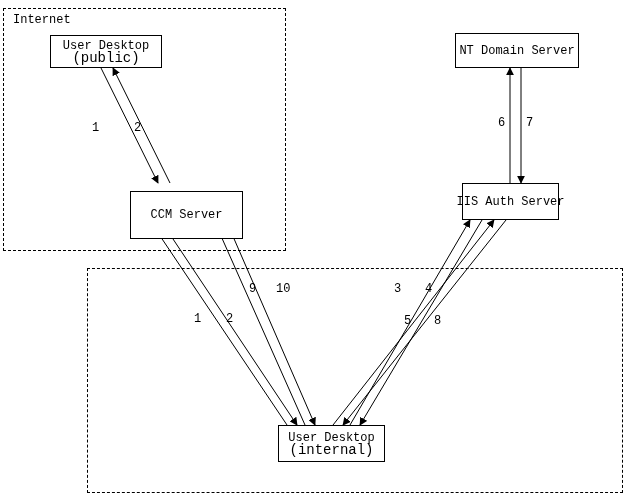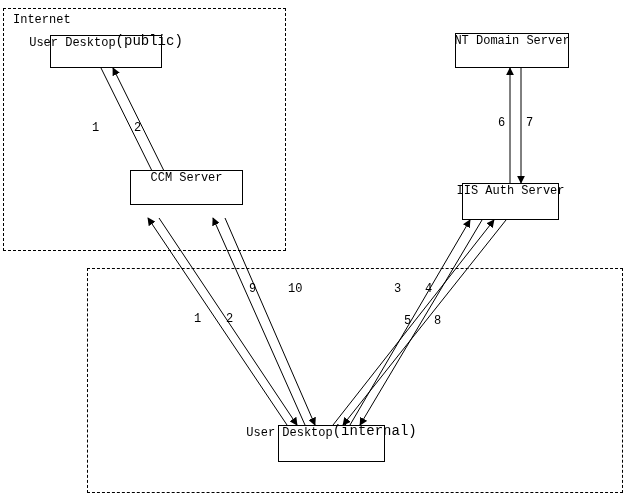--- a/index.html
+++ b/index.html
@@ -37,21 +37,22 @@
     width: 627px;
     height: 497px;
   }
   .edge { stroke: #000; stroke-width: 1; }
 
   .node {
     position: absolute;
     border: 1px solid #000;
     background: #ffffff;
     display: flex;
-    flex-direction: row;
+    flex-direction: column;
+    align-items: center;
     justify-content: center;
     text-align: center;
   }
   .node .title { font-size: 12px; line-height: 14px; white-space: nowrap; }
   .node .subtitle { font-size: 14px; line-height: 11px; white-space: nowrap; }
 
   .edge-label {
     position: absolute;
     font-size: 12px;
     line-height: 12px;
@@ -94,45 +95,45 @@
 
     <line class="edge" x1="333" y1="425" x2="494" y2="220" marker-end="url(#arrow)"></line>
     <line class="edge" x1="506" y1="220" x2="343" y2="425" marker-end="url(#arrow)"></line>
   </svg>
 
   <div class="node" style="left:50px; top:35px; width:112px; height:33px;">
     <span class="title">User Desktop</span>
     <span class="subtitle">(public)</span>
   </div>
 
-  <div class="node" style="left:130px; top:170px; width:113px; height:35px;">
+  <div class="node" style="left:130px; top:191px; width:113px; height:48px;">
     <span class="title">CCM Server</span>
   </div>
 
-  <div class="node" style="left:455px; top:33px; width:114px; height:35px;">
+  <div class="node" style="left:455px; top:33px; width:124px; height:35px;">
     <span class="title">NT Domain Server</span>
   </div>
 
   <div class="node" style="left:462px; top:183px; width:97px; height:37px;">
     <span class="title">IIS Auth Server</span>
   </div>
 
   <div class="node" style="left:278px; top:425px; width:107px; height:37px;">
     <span class="title">User Desktop</span>
     <span class="subtitle">(internal)</span>
   </div>
 
   <span class="edge-label" style="left:92px;  top:122px;">1</span>
   <span class="edge-label" style="left:134px; top:122px;">2</span>
 
   <span class="edge-label" style="left:498px; top:117px;">6</span>
   <span class="edge-label" style="left:526px; top:117px;">7</span>
 
   <span class="edge-label" style="left:249px; top:283px;">9</span>
-  <span class="edge-label" style="left:288px; top:283px;">10</span>
+  <span class="edge-label" style="left:276px; top:283px;">10</span>
 
   <span class="edge-label" style="left:194px; top:313px;">1</span>
   <span class="edge-label" style="left:226px; top:313px;">2</span>
 
   <span class="edge-label" style="left:394px; top:283px;">3</span>
   <span class="edge-label" style="left:425px; top:283px;">4</span>
 
   <span class="edge-label" style="left:404px; top:315px;">5</span>
   <span class="edge-label" style="left:434px; top:315px;">8</span>
 

